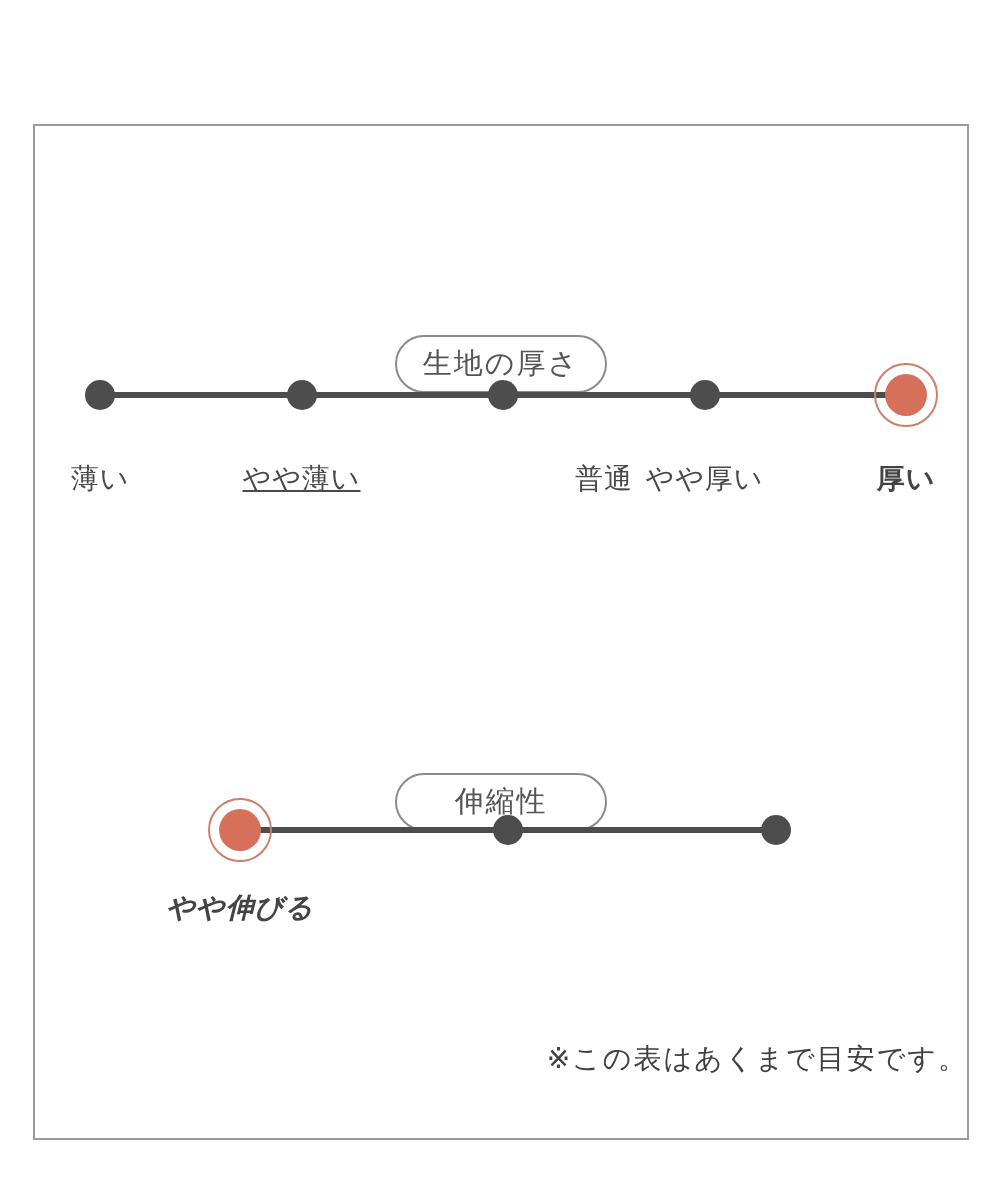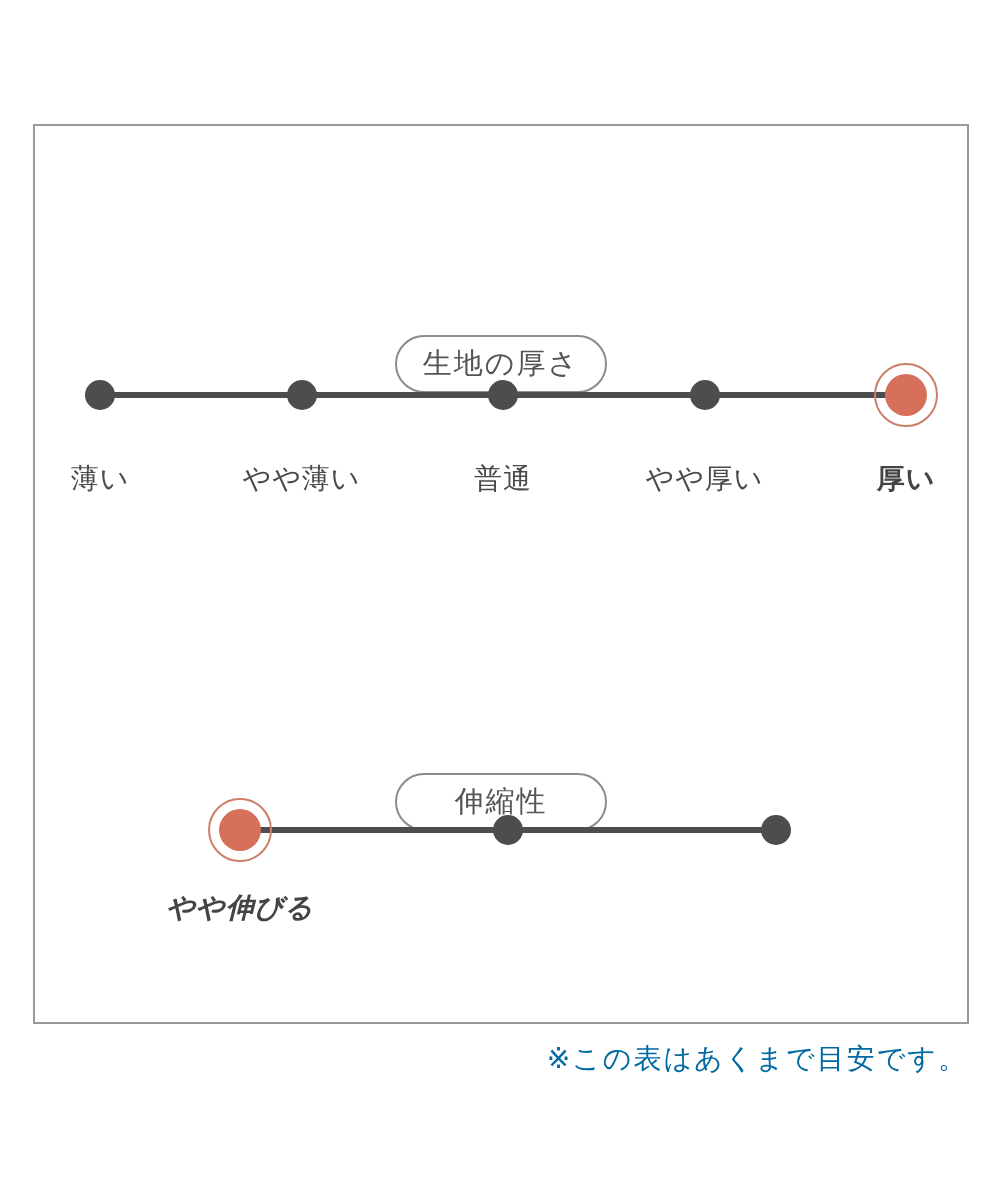--- a/index.html
+++ b/index.html
@@ -6,21 +6,21 @@
   body{
     width:1000px;height:1200px;
     background:#ffffff;
     font-family:"Liberation Sans","DejaVu Sans",sans-serif;
     position:relative;
     overflow:hidden;
   }
   .panel{
     position:absolute;
     left:33px;top:124px;
-    width:936px;height:900px;
+    width:936px;height:1016px;
     border:2px solid #9a9a9a;
     box-sizing:border-box;
     background:#ffffff;
   }
   .pill{
     position:absolute;
     left:50%;
     transform:translateX(-50%);
     width:212px;height:58px;
     box-sizing:border-box;
@@ -65,21 +65,21 @@
     color:#4a4a4a;
     letter-spacing:1px;
     z-index:1;
     white-space:nowrap;
   }
   .scale-label.sel{font-weight:bold;color:#444444;}
   .note{
     position:absolute;
     right:32px;top:1040px;
     font-size:28px;
-    color:#0369a1;
+    color:#404040;
     letter-spacing:2px;
     white-space:nowrap;
   }
 </style>
 </head>
 <body>
 
 <div class="panel">
   <div class="pill pill-1">
     <span>生地の厚さ</span>
@@ -87,23 +87,23 @@
   <div class="pill pill-2">
     <span>伸縮性</span>
   </div>
 </div>
 
 <div class="scale">
     <div class="track-line" style="left: 100px; top: 376px; width: 806px;"></div>
     <div class="dot" style="left: 85px; top: 364px;"></div>
     <div class="scale-label" style="left: -30px; top: 444px;">薄い</div>
     <div class="dot" style="left: 286.5px; top: 364px;"></div>
-    <div class="scale-label" style="left: 171.5px; top: 444px;">やや薄い</div>
+    <div class="scale-label" style="left: 171.5px; top: 444px; text-decoration: underline;">やや薄い</div>
     <div class="dot" style="left: 488px; top: 364px;"></div>
-    <div class="scale-label" style="left: 373px; top: 444px;">普通</div>
+    <div class="scale-label" style="left: 373px; top: 444px; text-align: right;">普通</div>
     <div class="dot" style="left: 689.5px; top: 364px;"></div>
     <div class="scale-label" style="left: 574.5px; top: 444px; font-family: Liberation Mono, monospace;">やや厚い</div>
     <div class="ring" style="left: 874px; top: 347px;"></div>
     <div class="dot red" style="left: 885px; top: 358px;"></div>
     <div class="scale-label sel" style="left: 776px; top: 444px;">厚い</div>
   </div>
 
 <div class="scale">
     <div class="track-line" style="left: 240px; top: 811px; width: 536px;"></div>
     <div class="ring" style="left: 208px; top: 782px;"></div>

